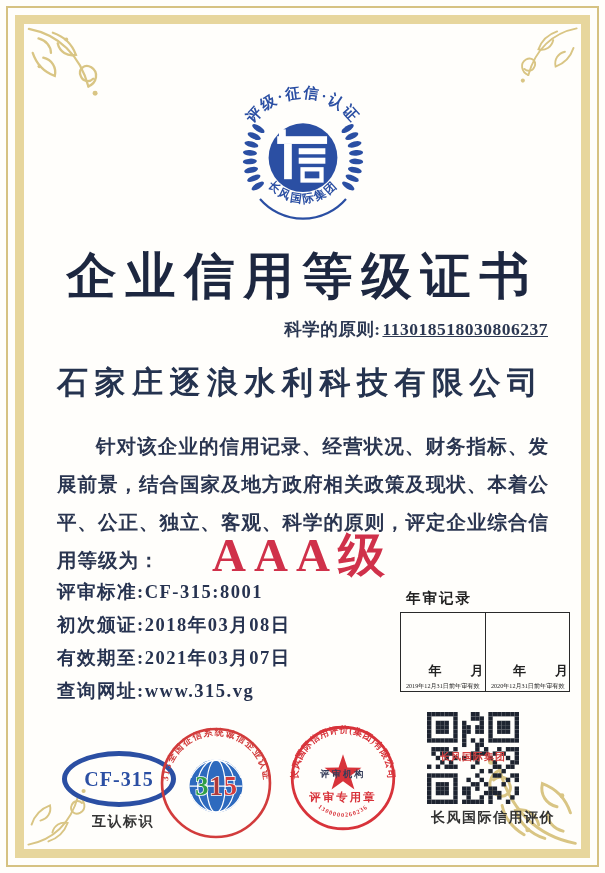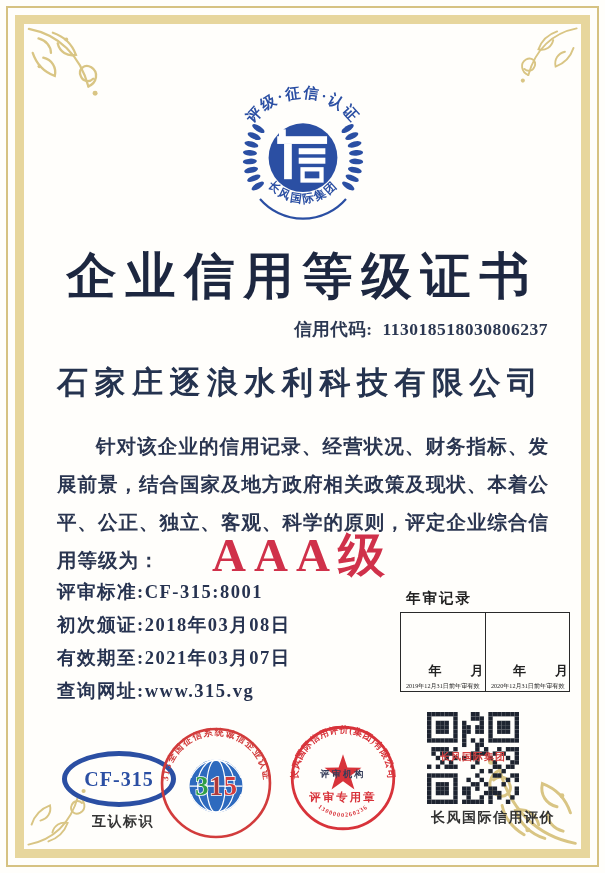--- a/index.html
+++ b/index.html
@@ -10,21 +10,21 @@
   .frame-band{position:absolute;inset:15px;border:9px solid #e7d69d;pointer-events:none;}
   .flourish{position:absolute;pointer-events:none;}
   .flourish svg{display:block;width:100%;height:100%;}
   
   #emblem{position:absolute;left:217px;top:76px;width:172px;height:148px;}
   
   #title{position:absolute;left:0;top:243px;width:605px;text-align:center;
          font-size:50px;font-weight:bold;color:#1d2740;letter-spacing:9px;}
   #credit-line{position:absolute;right:57px;top:317px;font-size:17.5px;font-weight:bold;
          color:#2c3852;letter-spacing:.5px;}
-  #credit-line .val{margin-left:10px;}
+  #credit-line .val{margin-left:2px;text-decoration:underline;}
   #company{position:absolute;left:57px;top:362px;width:500px;
          font-family:"Liberation Sans","DejaVu Sans",sans-serif;
          font-size:31px;font-weight:bold;color:#25334f;letter-spacing:6.5px;white-space:nowrap;}
   #body-par{position:absolute;left:57px;top:428px;width:492px;font-size:19.5px;font-weight:bold;
          color:#2a3550;line-height:38px;text-align:justify;text-indent:2em;letter-spacing:1px;}
   #rating{position:absolute;left:0;top:524px;width:605px;text-align:center;
          font-size:47px;font-weight:bold;letter-spacing:8px;}
   
   #details{position:absolute;left:57px;top:576px;font-size:18.5px;font-weight:bold;
          color:#273350;letter-spacing:1.5px;line-height:33px;}
@@ -153,21 +153,21 @@
       <rect x="102" y="111" width="17" height="8" fill="#2b4fa3"></rect>
       <path d="M50,143 A66,66 0 0 0 150,143" fill="none" stroke="#2b4fa3" stroke-width="2.5"></path>
       <text font-size="13.5" font-weight="bold" fill="#2b4fa3" letter-spacing="2">
         <textPath href="#arcBottom" startOffset="50%" text-anchor="middle">长风国际集团</textPath>
       </text>
     </svg>
   </div>
 
   <div id="title">企业信用等级证书</div>
   <div id="credit-line">
-    <span>信用代码:</span><span class="val">113018518030806237</span>
+    <span>科学的原则:</span><span class="val">113018518030806237</span>
   </div>
   <div id="company">石家庄逐浪水利科技有限公司</div>
   <div id="body-par">针对该企业的信用记录、经营状况、财务指标、发展前景，结合国家及地方政府相关政策及现状、本着公平、公正、独立、客观、科学的原则，评定企业综合信用等级为：</div>
   <div id="rating" style="color:#d0314a;">AAA级</div>
 
   <div id="details">
     <div>评审标准:CF-315:8001</div>
     <div>初次颁证:2018年03月08日</div>
     <div>有效期至:2021年03月07日</div>
     <div>查询网址:www.315.vg</div>

